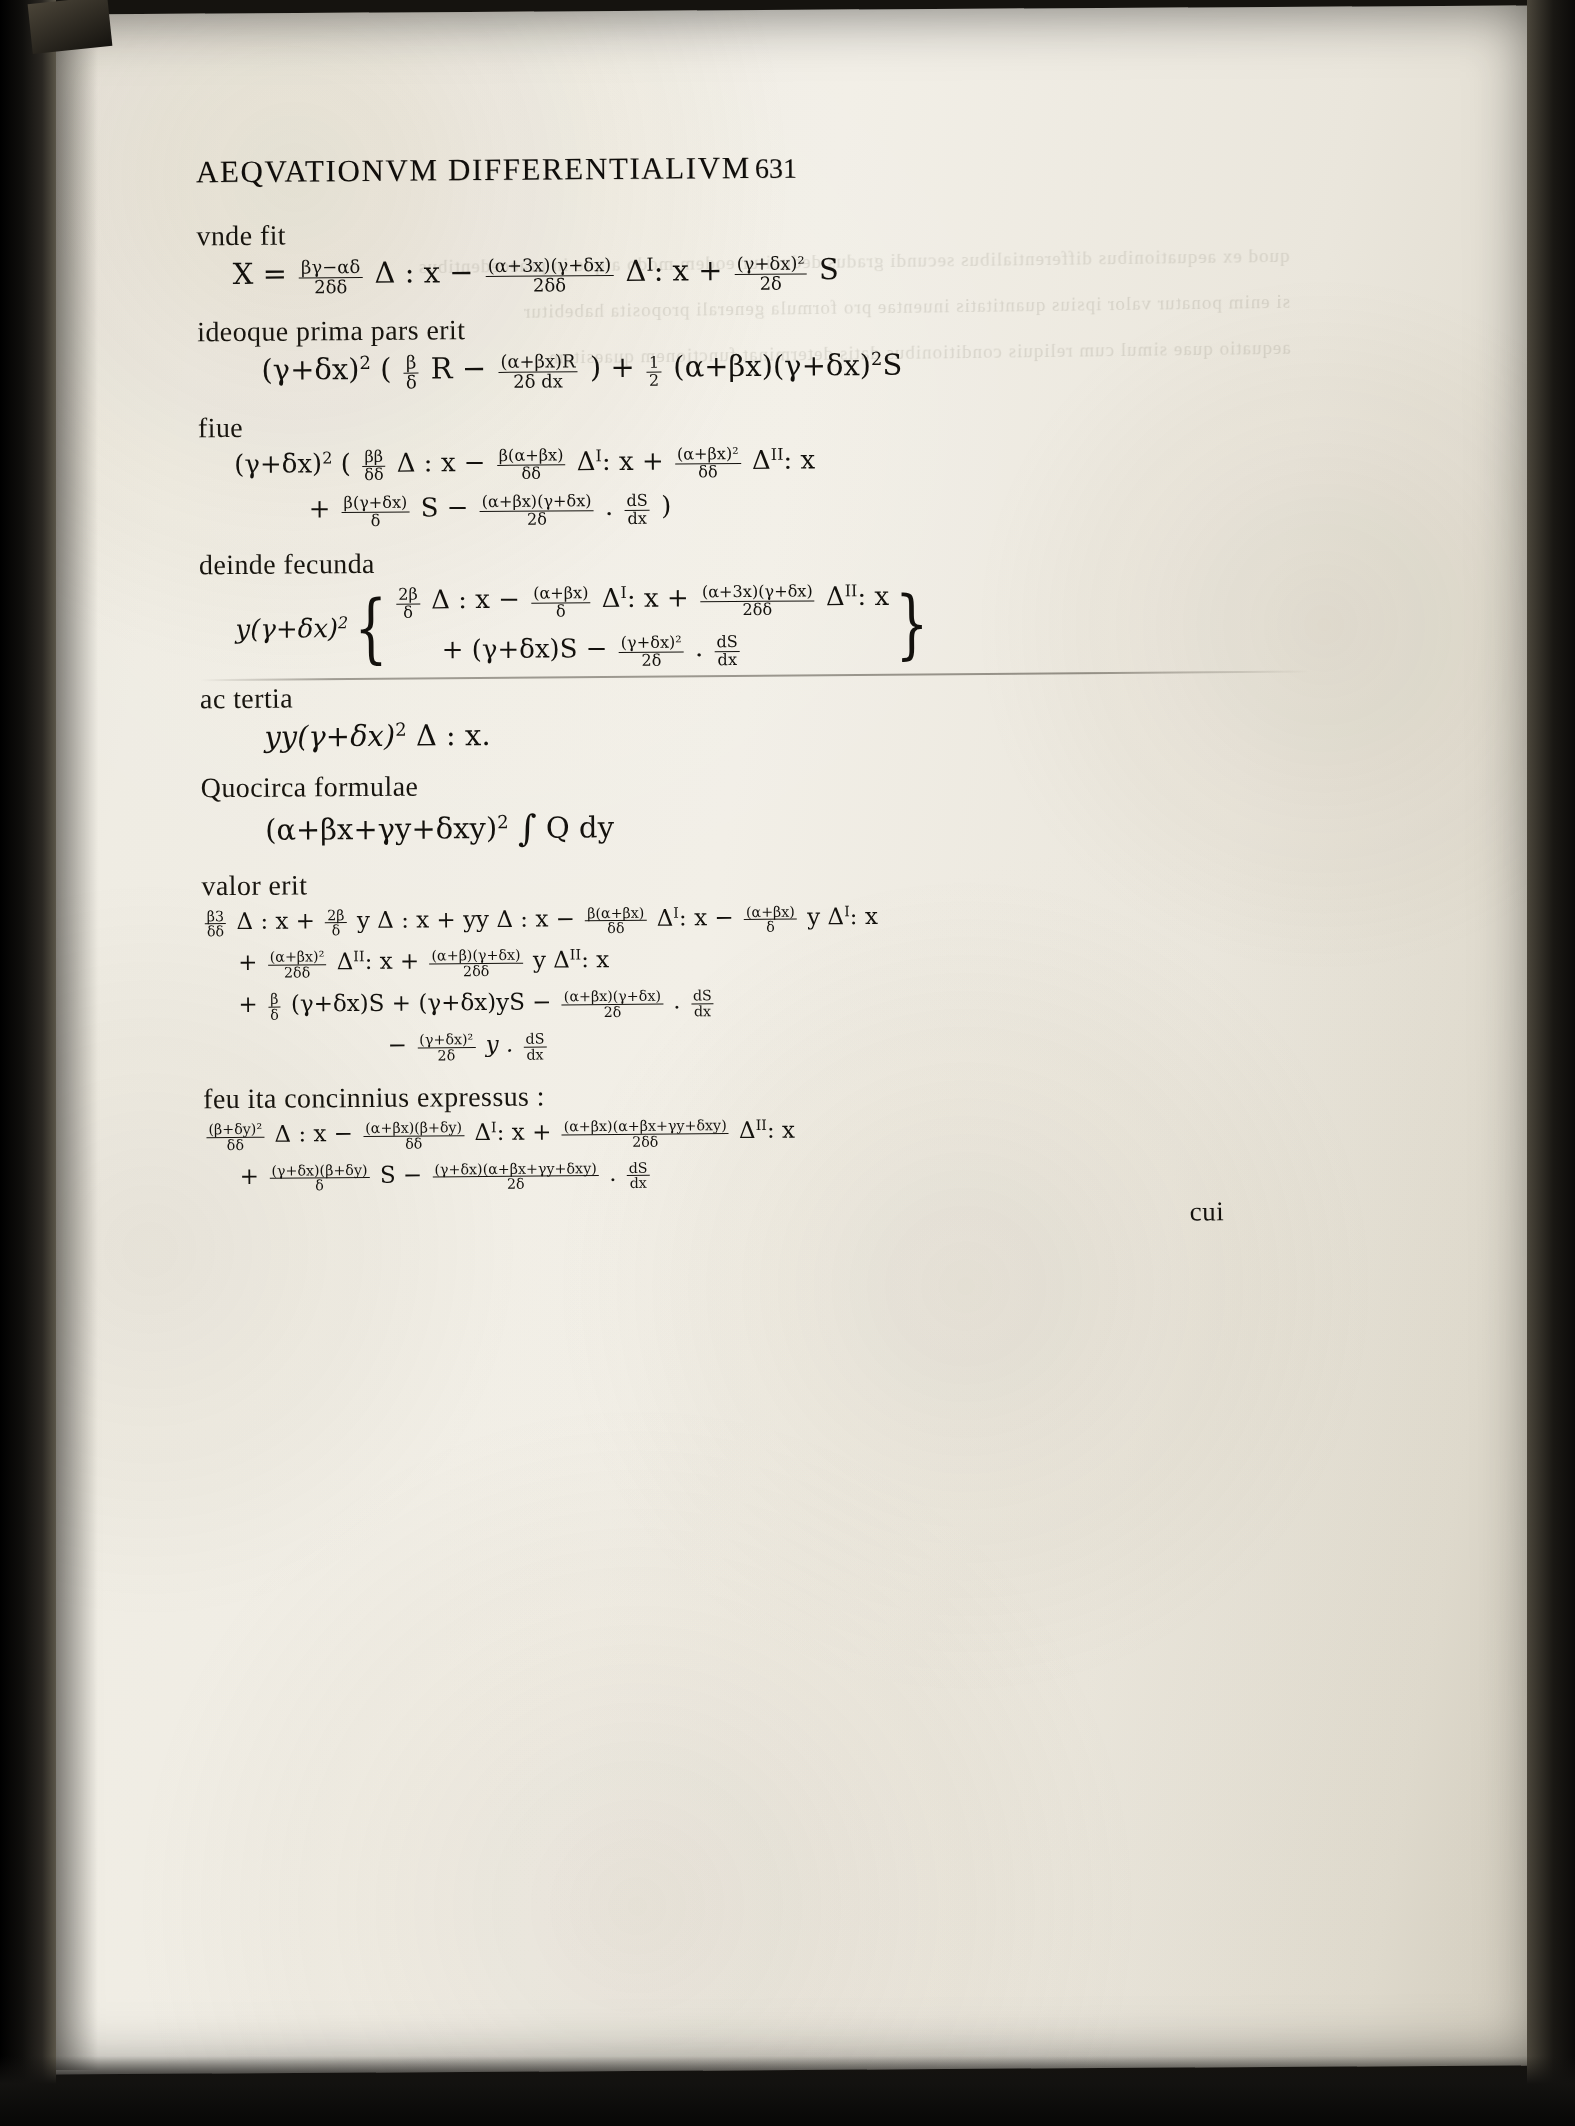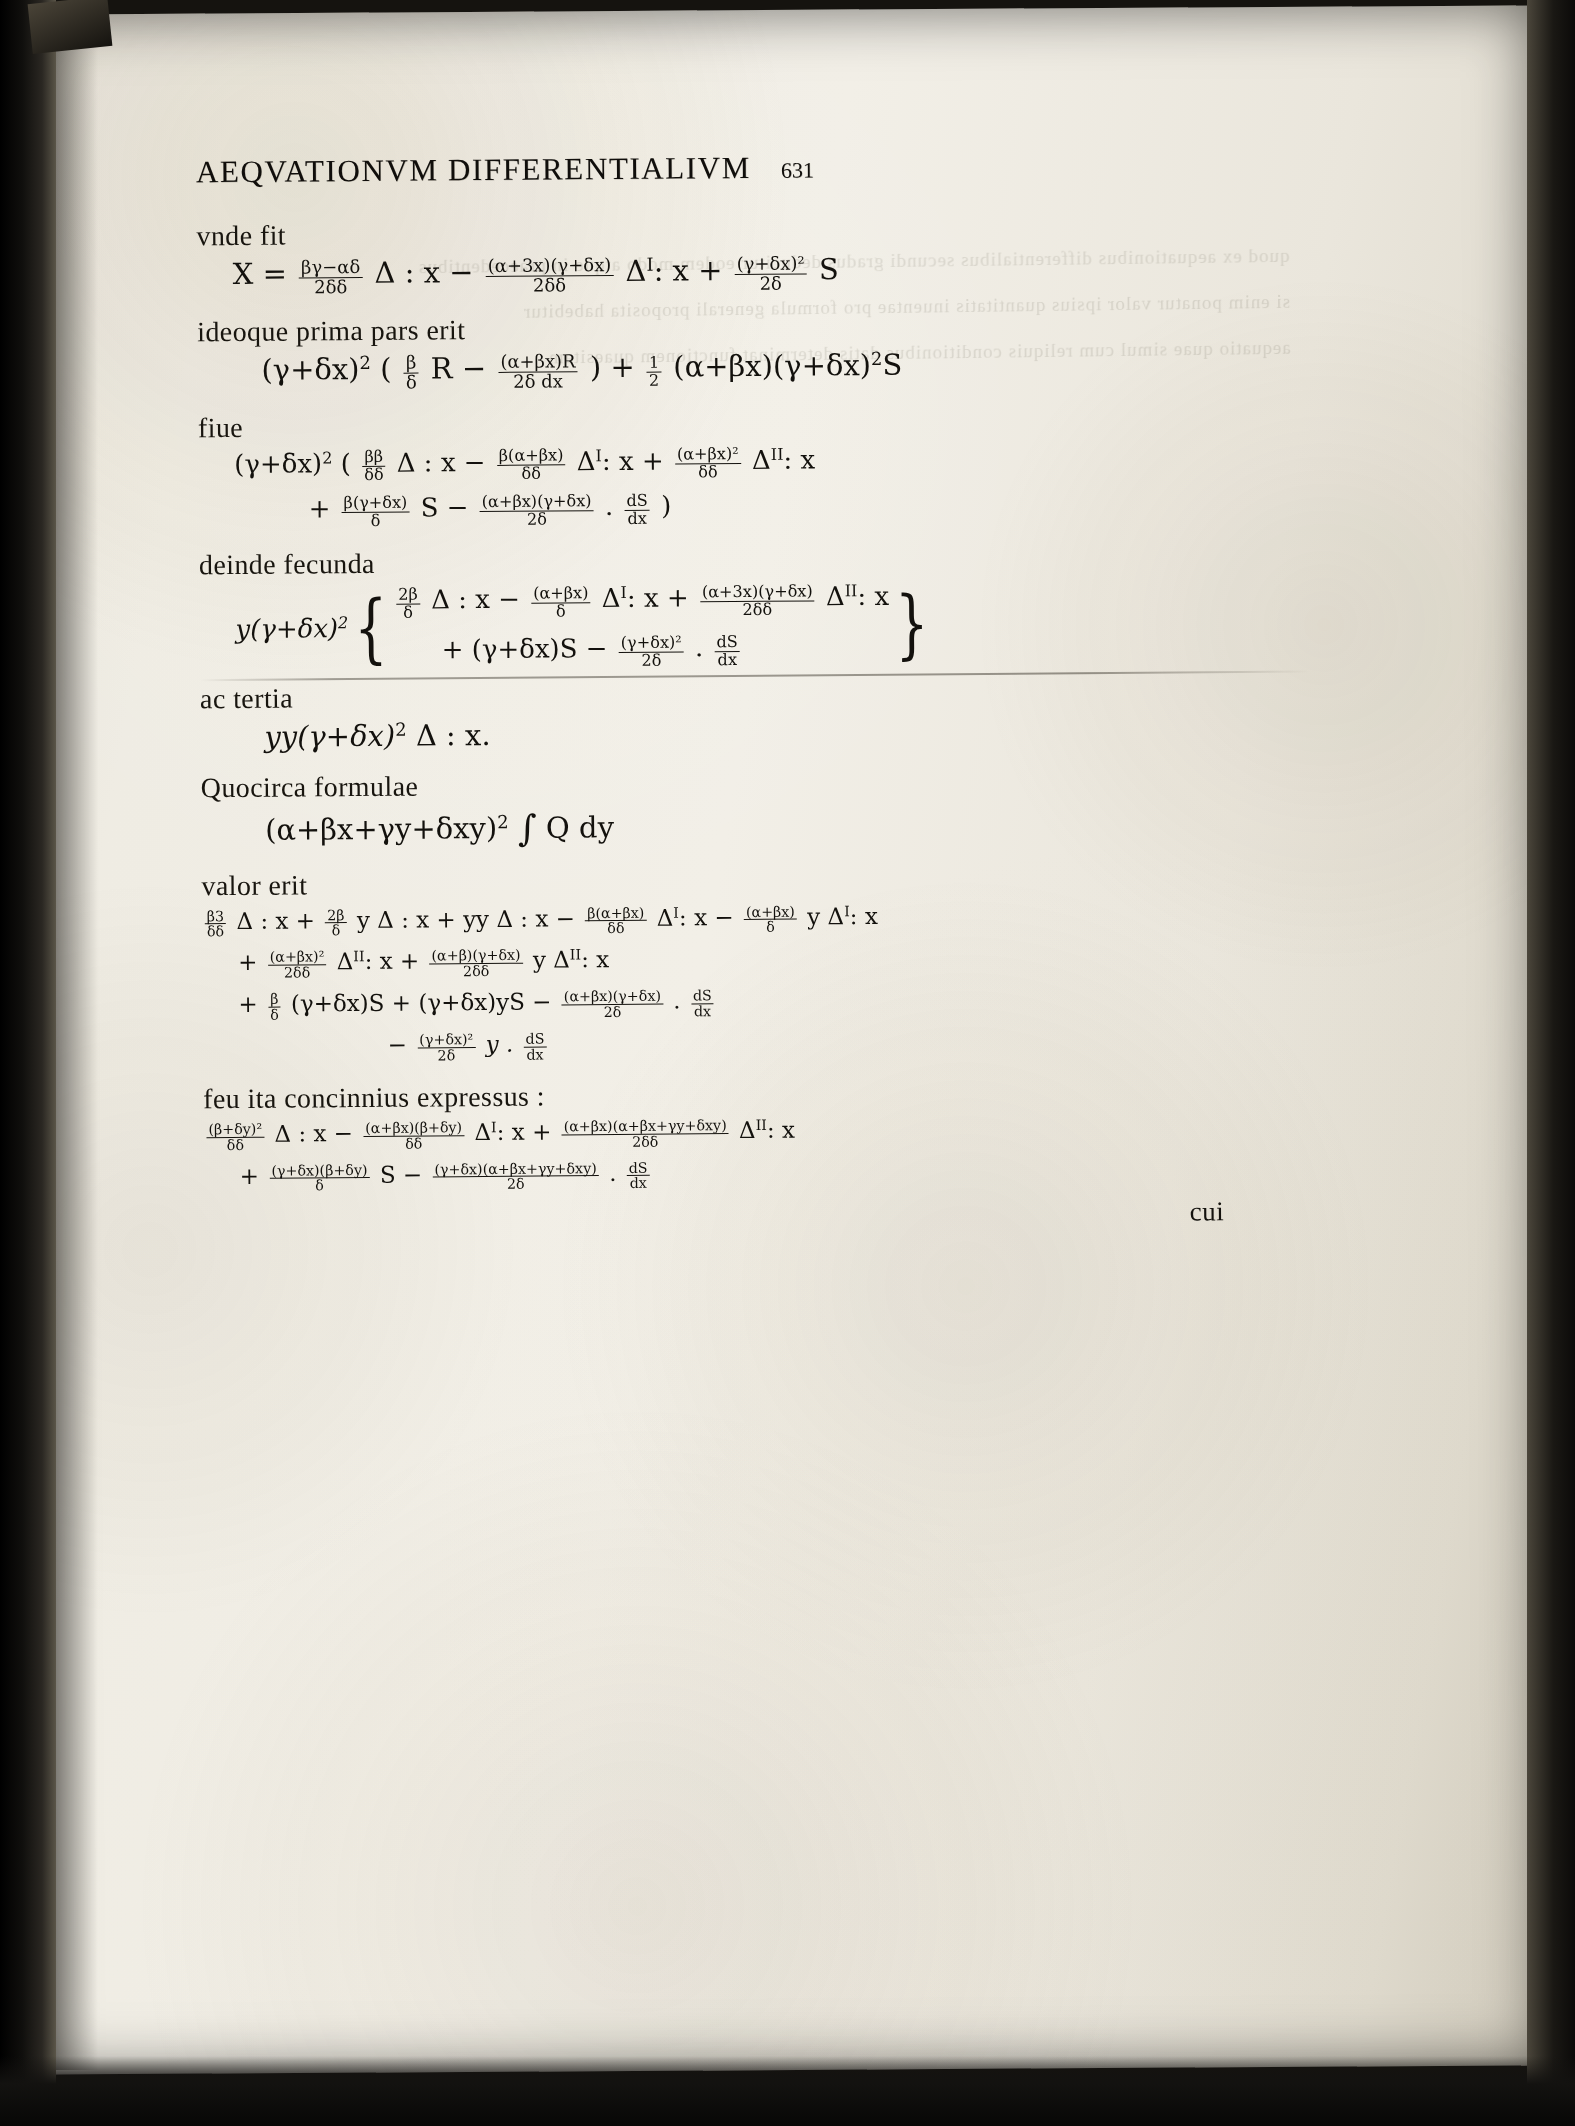--- a/index.html
+++ b/index.html
@@ -114,21 +114,21 @@
 
   .running-head {
     font-size: 31px;
     letter-spacing: 1.6px;
     font-family: "Liberation Serif", serif;
     margin: 0 0 30px 0;
     white-space: nowrap;
     color: #100e0b;
     text-shadow: 0.5px 0.4px 0 rgba(40,35,25,0.25);
   }
-  .running-head .pg { letter-spacing: 0; margin-left: 30px; font-size: 22px; }
+  .running-head .pg { letter-spacing: 0; margin-left: 4px; font-size: 28px; }
 
   .lead {
     font-size: 28px;
     margin: 18px 0 4px 0;
     color: #18150f;
     letter-spacing: 0.4px;
   }
   .lead.tight { margin-top: 10px; }
 
   .math {

